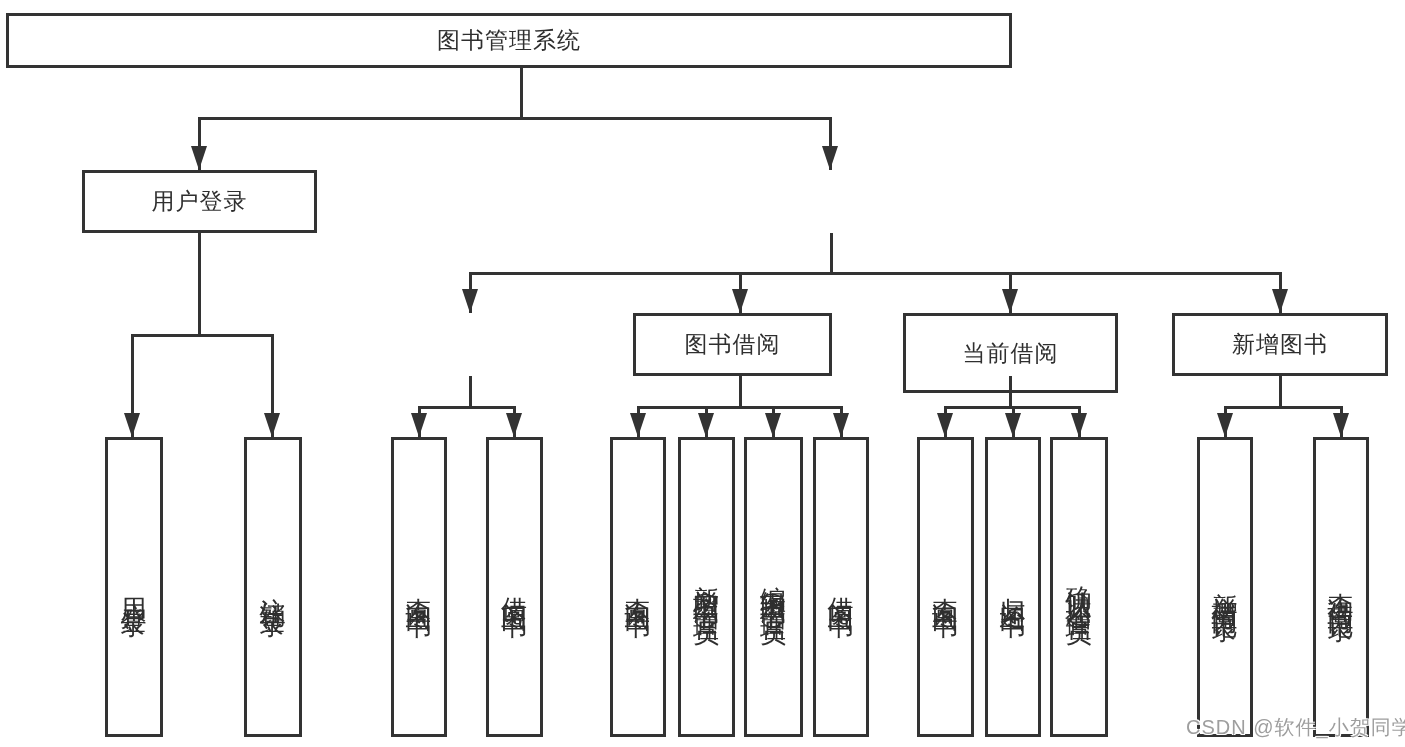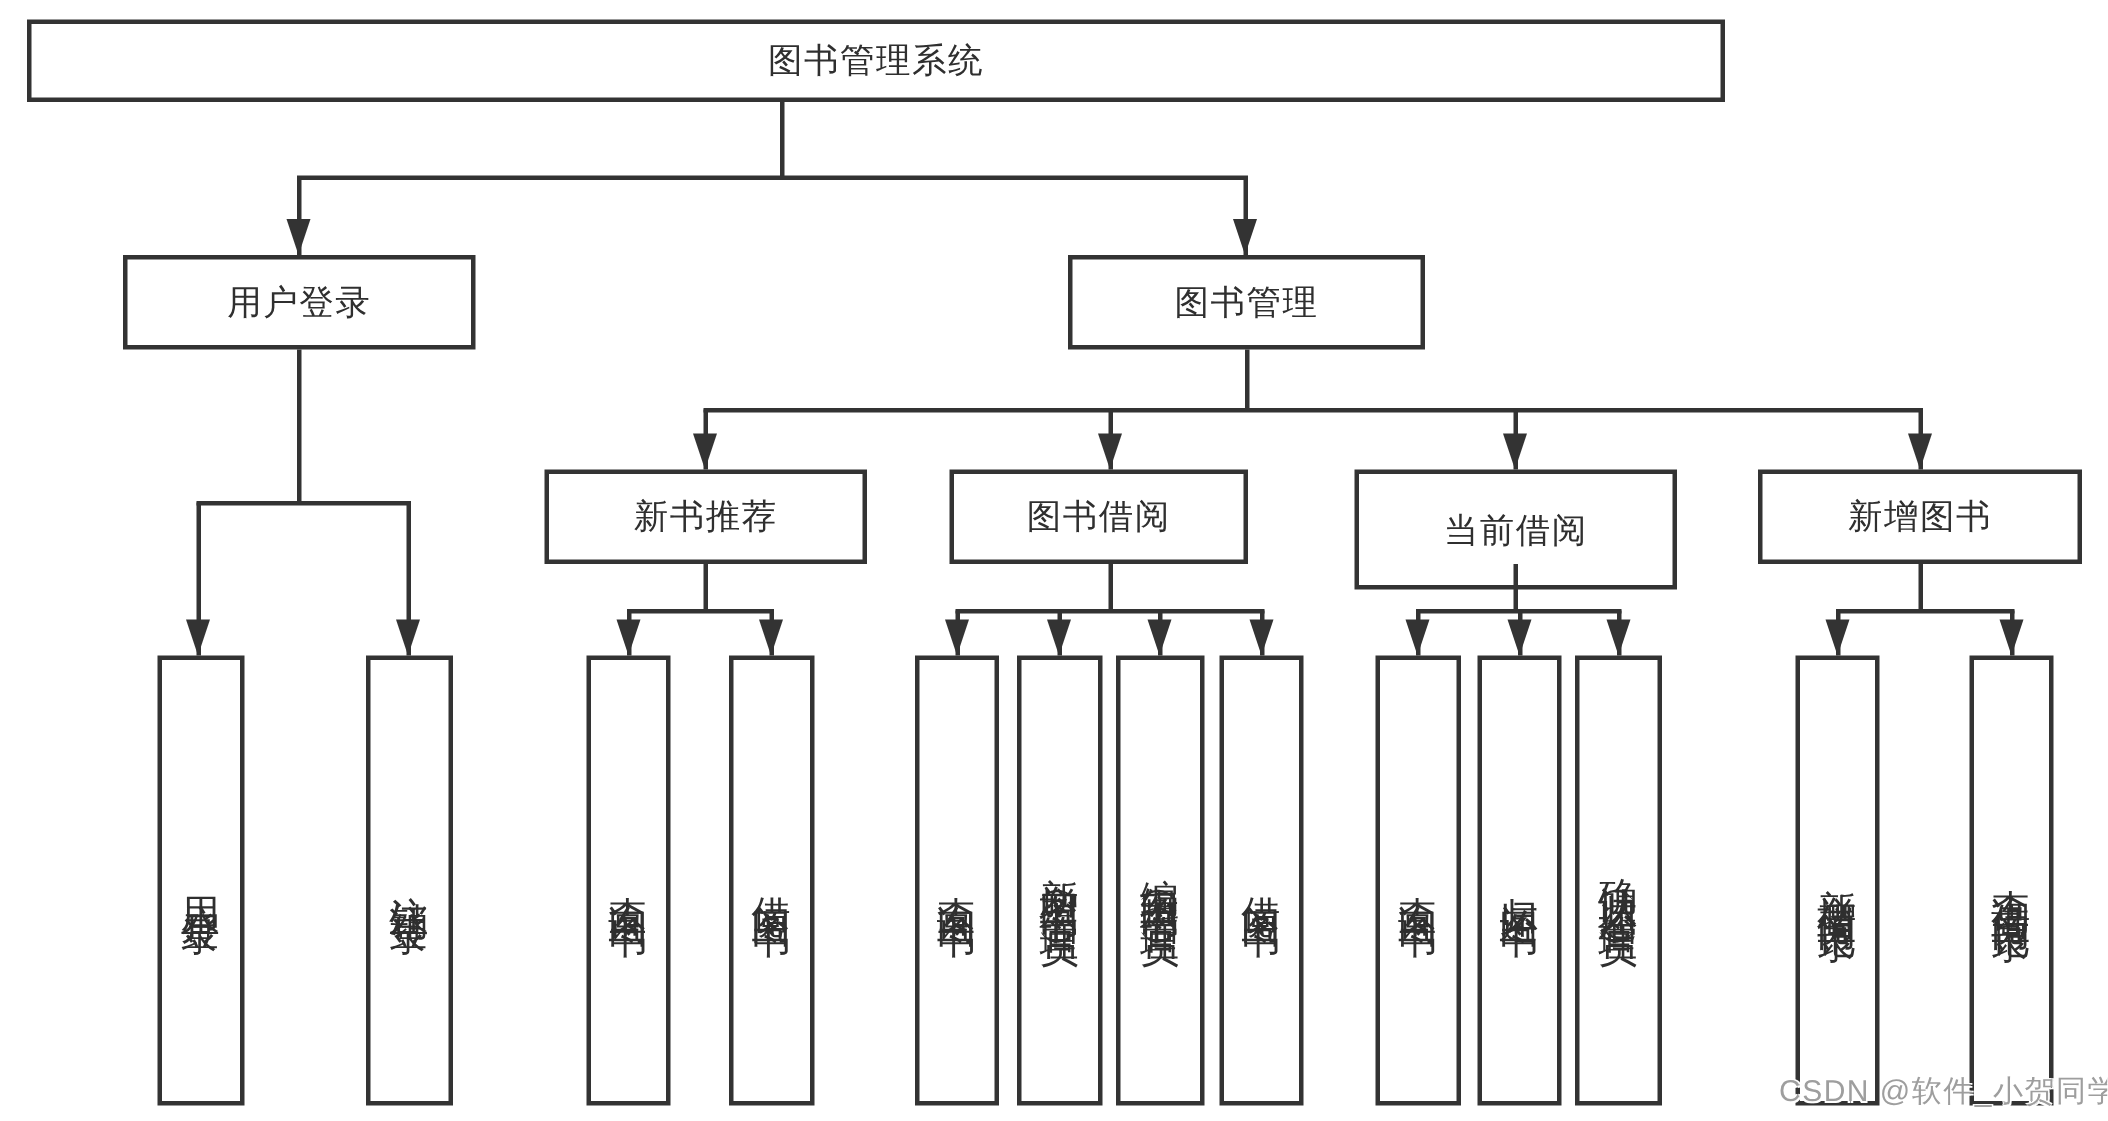--- a/index.html
+++ b/index.html
@@ -29,26 +29,24 @@
     position:absolute;left:1186px;top:714px;font-size:20px;letter-spacing:1px;
     color:#9e9e9e;white-space:nowrap;
     text-shadow:1px 1px 0 #ffffff,-1px -1px 0 #ffffff,1px -1px 0 #ffffff,-1px 1px 0 #ffffff;
   }
 </style>
 </head>
 <body>
 
 <div id="canvas">
 
-  <div class="node h" style="left:18px;top:13px;width:1132px;height:55px">图书管理系统</div>
+  <div class="node h" style="left:6px;top:13px;width:1006px;height:55px">图书管理系统</div>
 
   <div class="node h" style="left:82px;top:170px;width:235px;height:63px">用户登录</div>
-  <div class="node h" style="left:712px;top:170px;width:238px;height:63px">图书管理</div>
 
-  <div class="node h" style="left:363px;top:313px;width:215px;height:63px">新书推荐</div>
   <div class="node h" style="left:633px;top:313px;width:199px;height:63px">图书借阅</div>
   <div class="node h" style="left:903px;top:313px;width:215px;height:80px">当前借阅</div>
   <div class="node h" style="left:1172px;top:313px;width:216px;height:63px">新增图书</div>
 
   <div class="node v" style="left:105px;top:437px;width:58px;height:300px">用户登录</div>
   <div class="node v" style="left:244px;top:437px;width:58px;height:300px">注销登录</div>
 
   <div class="node v" style="left:391px;top:437px;width:56px;height:300px">查询图书</div>
   <div class="node v" style="left:486px;top:437px;width:57px;height:300px">借阅图书</div>
 

